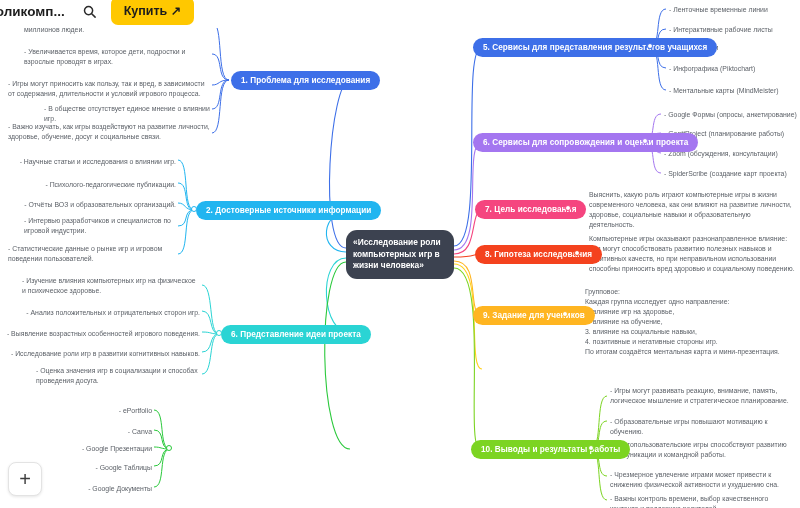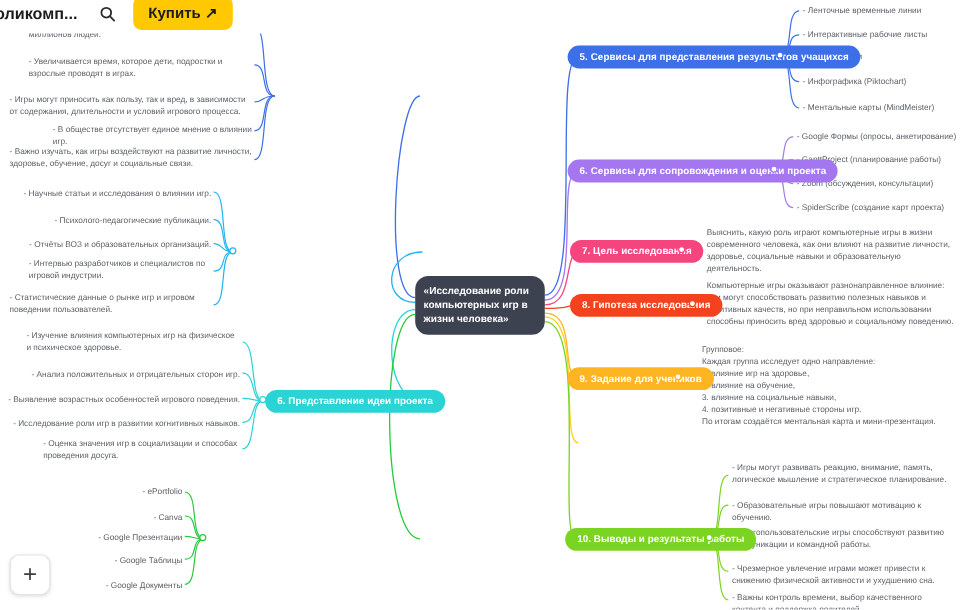--- a/index.html
+++ b/index.html
@@ -177,20 +177,22 @@
       <path d="M591,449 C603,449 595,396 607,396" stroke="#7cd422"></path>
       <path d="M591,449 C603,449 595,421 607,421" stroke="#7cd422"></path>
       <path d="M591,449 C601,449 599,450 607,450" stroke="#7cd422"></path>
       <path d="M591,449 C603,449 595,476 607,476" stroke="#7cd422"></path>
       <path d="M591,449 C603,449 595,500 607,500" stroke="#7cd422"></path>
     </g>
   </svg>
 
   <div class="root">«Исследование роли компьютерных игр в жизни человека»</div>
 
+  <div class="node" style="left:231px; top:71px; background:#3d6fe8;">1. Проблема для исследования</div>
+  <div class="node" style="left:196px; top:201px; background:#21b5f0;">2. Достоверные источники информации</div>
   <div class="node" style="left:221px; top:325px; background:#2ad4d4;">6. Представление идеи проекта</div>
 
   <div class="node" style="left:473px; top:38px; background:#3d6fe8;">5. Сервисы для представления результатов учащихся</div>
   <div class="node" style="left:473px; top:133px; background:#a476f0;">6. Сервисы для сопровождения и оценки проекта</div>
   <div class="node" style="left:475px; top:200px; background:#f5457f;">7. Цель исследования</div>
   <div class="node" style="left:475px; top:245px; background:#f4421e;">8. Гипотеза исследования</div>
   <div class="node" style="left:473px; top:306px; background:#ffb521;">9. Задание для учеников</div>
   <div class="node" style="left:471px; top:440px; background:#7cd422;">10. Выводы и результаты работы</div>
 
   <div class="dot" style="left:191px; top:206px; border-color:#21b5f0;"></div>

